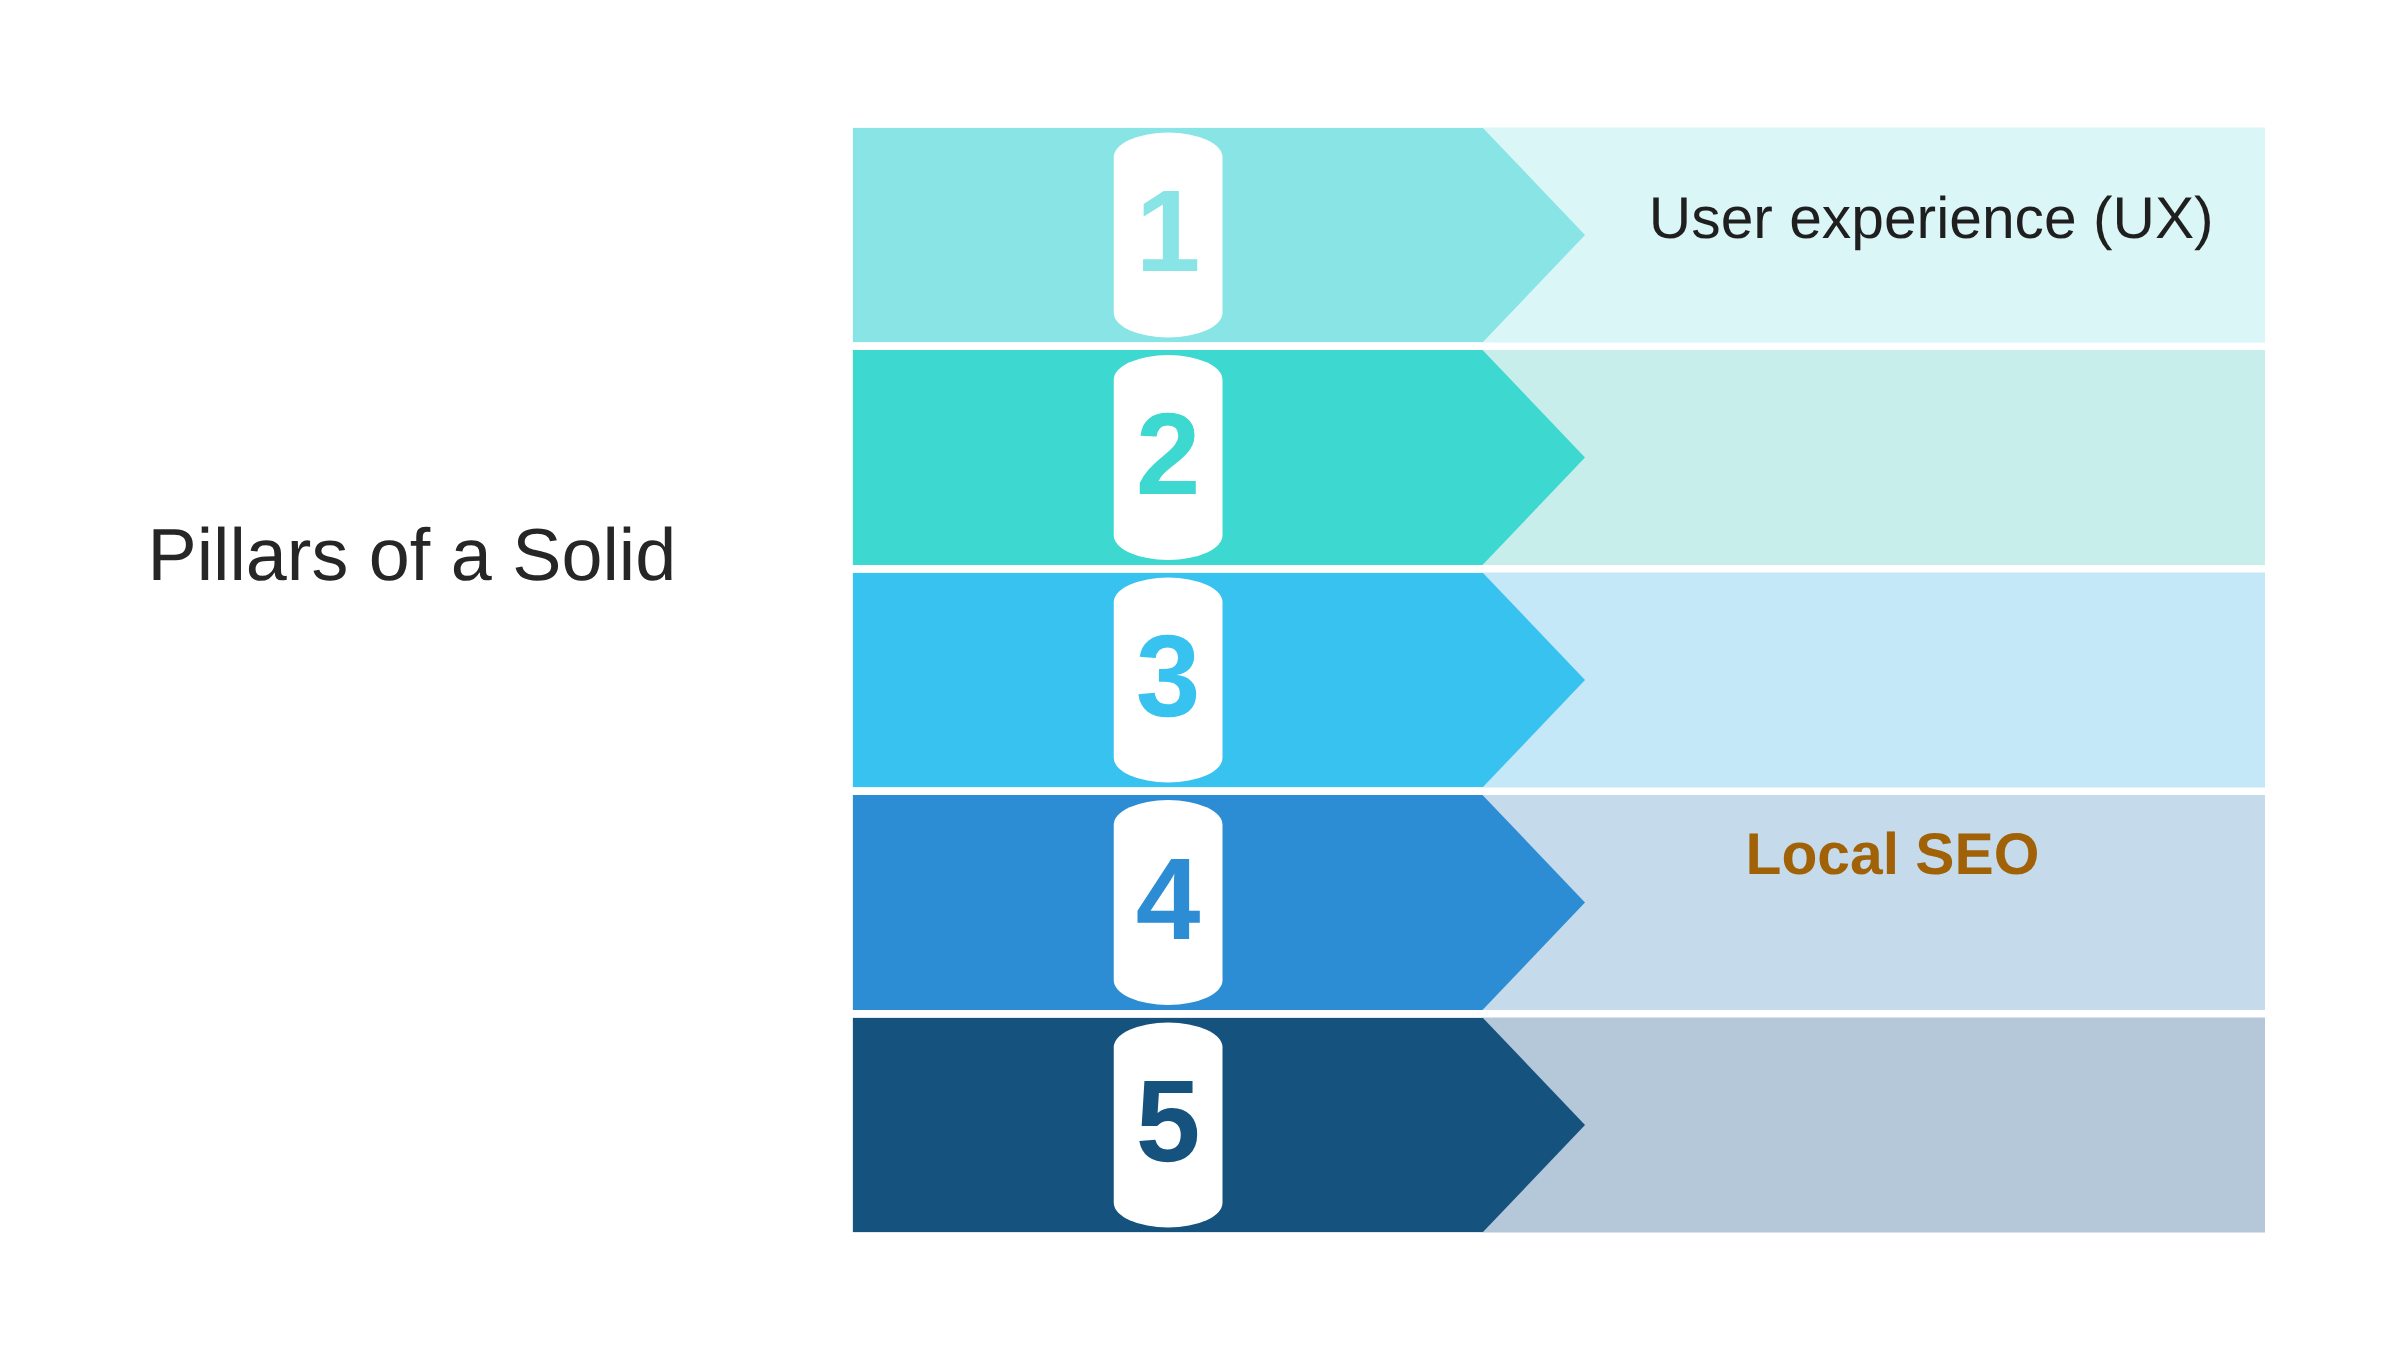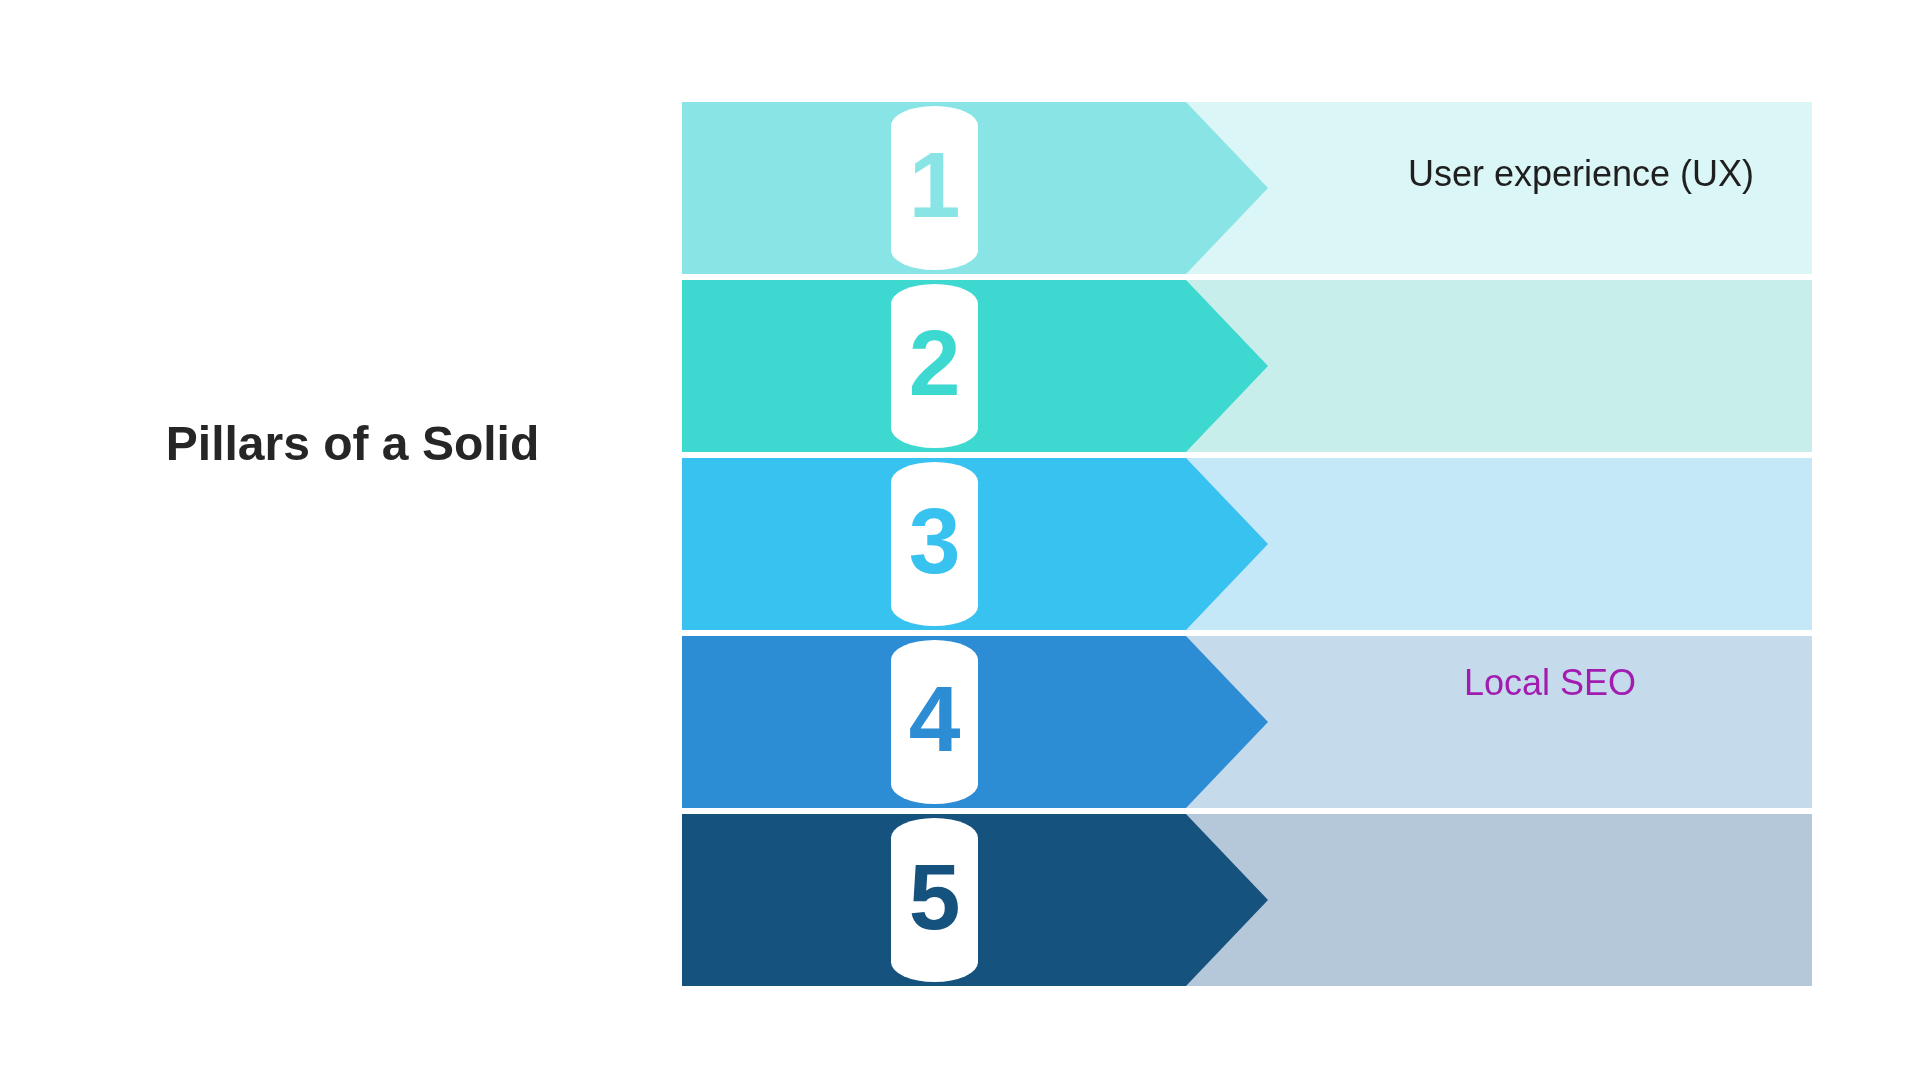--- a/index.html
+++ b/index.html
@@ -10,27 +10,27 @@
   }
   .canvas {
     position: relative;
     width: 1920px;
     height: 1080px;
     background: #ffffff;
     overflow: hidden;
   }
   .title {
     position: absolute;
-    left: 100px;
+    left: 77px;
     top: 413px;
     width: 505px;
     text-align: center;
-    font-size: 48px;
+    font-size: 59px;
     line-height: 62px;
-    font-weight: bold;
+    font-weight: normal;
     color: #262626;
   }
   .rows {
     position: absolute;
     left: 682px;
     top: 102px;
     width: 1130px;
     height: 884px;
   }
   .row {
@@ -71,24 +71,23 @@
     font-weight: bold;
     line-height: 1;
     transform: translateY(-3px);
   }
   .label {
     position: absolute;
     left: 586px;
     width: 544px;
     text-align: center;
     white-space: nowrap;
-    font-size: 36px;
+    font-size: 47px;
     line-height: 44px;
     color: #1f1f1f;
-    margin-left: 36px;
   }
 </style>
 </head>
 <body>
 
 <div class="canvas">
 
   <div class="title" style="color: rgb(38, 38, 38);">
     <div>Pillars of a Solid</div>
   </div>
@@ -118,21 +117,21 @@
         <span class="num" style="color: rgb(56, 194, 240);">3</span>
       </div>
     </div>
 
     <div class="row" style="top: 534px;">
       <div class="light" style="background: rgb(197, 219, 235);"></div>
       <div class="dark" style="background: rgb(45, 141, 212);"></div>
       <div class="badge" style="background: rgb(255, 255, 255);">
         <span class="num" style="color: rgb(45, 141, 212);">4</span>
       </div>
-      <div class="label" style="color: #a21caf; top: 25px; transform: translateX(-26px);">Local SEO</div>
+      <div class="label" style="color: #a16207; top: 25px; transform: translateX(-26px); font-weight: bold;">Local SEO</div>
     </div>
 
     <div class="row" style="top: 712px;">
       <div class="light" style="background: rgb(181, 200, 217);"></div>
       <div class="dark" style="background: rgb(21, 82, 126);"></div>
       <div class="badge" style="background: rgb(255, 255, 255);">
         <span class="num" style="color: rgb(21, 82, 126);">5</span>
       </div>
     </div>
   </div>

